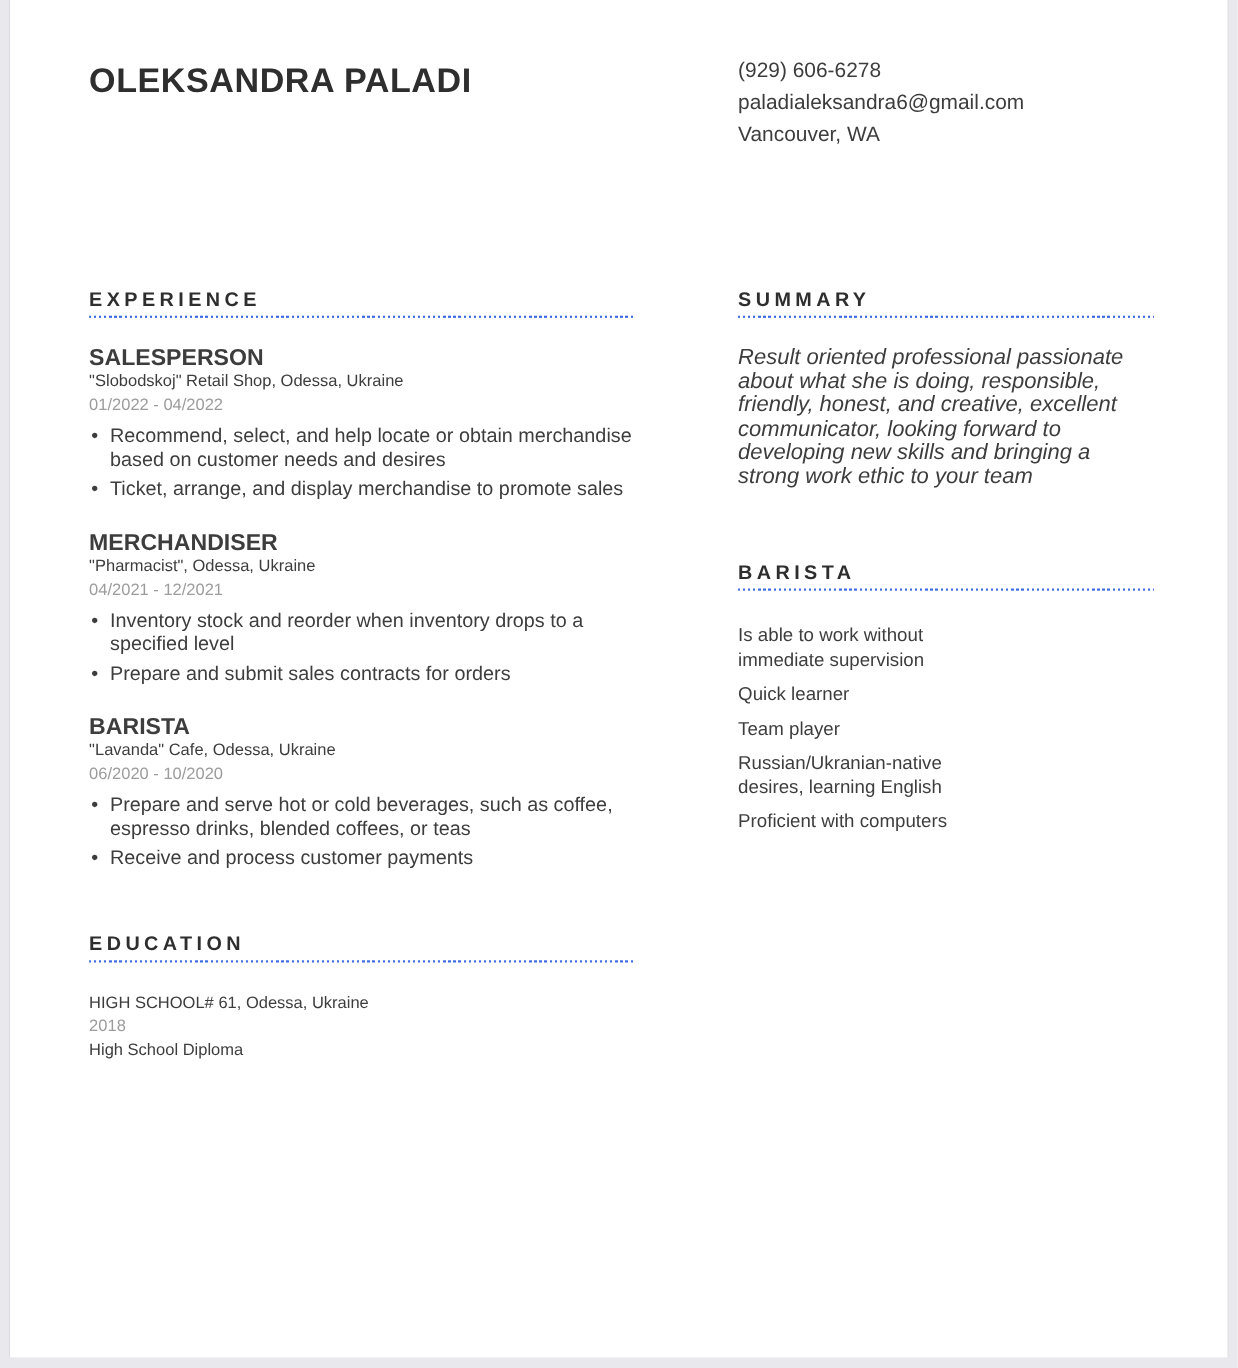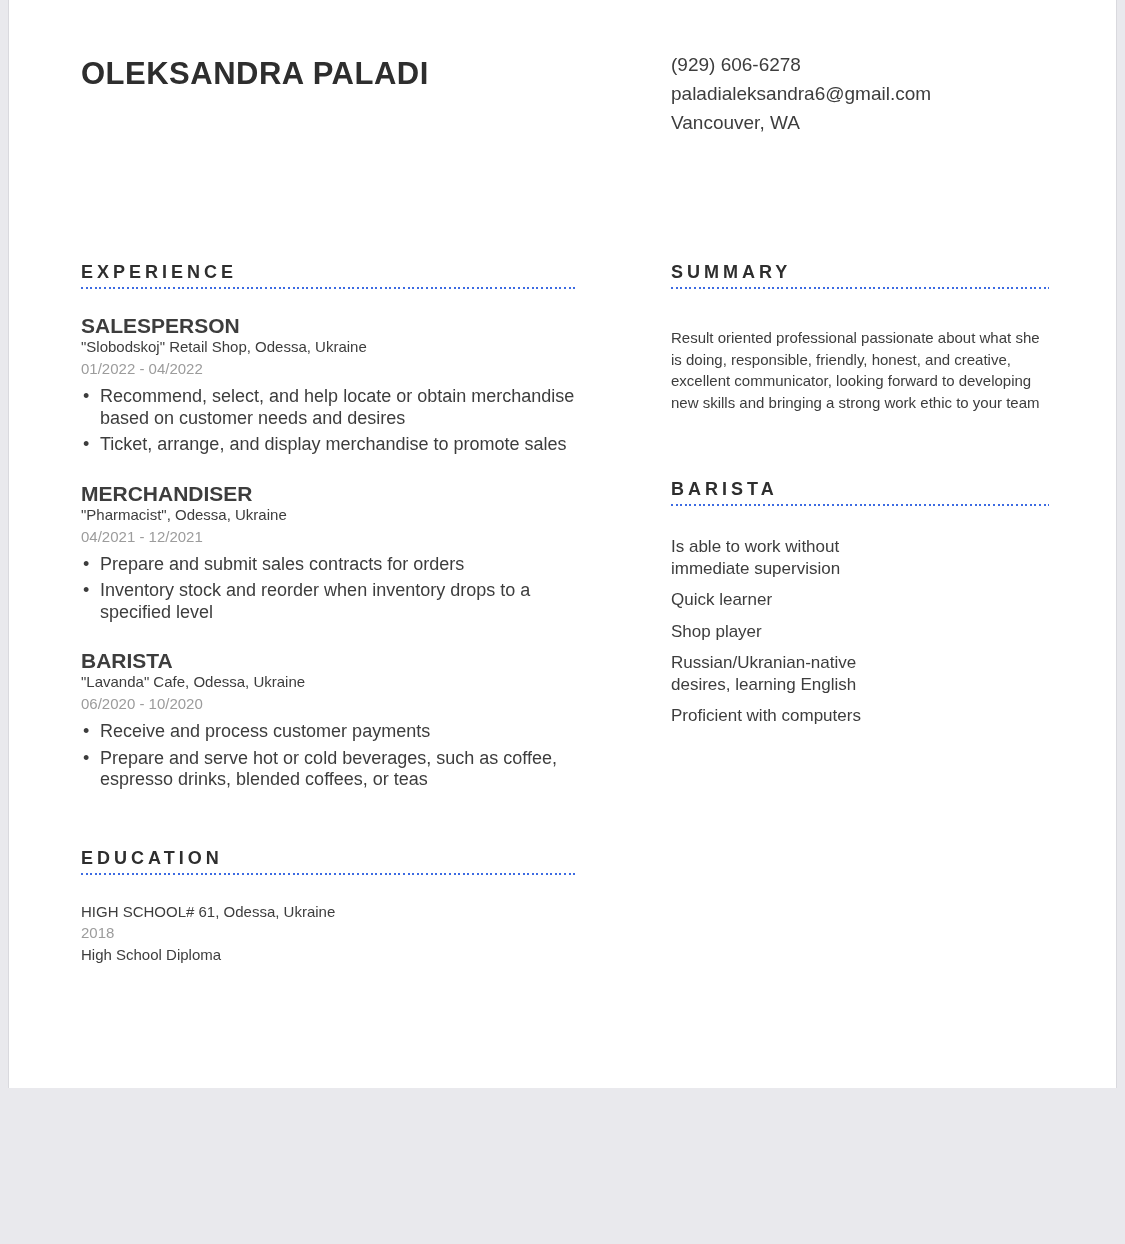--- a/index.html
+++ b/index.html
@@ -22,21 +22,21 @@
     width:1125px;
     height:1244px;
     background:var(--bg);
     overflow:hidden;
   }
   .page{
     position:absolute;
     left:8px;
     top:0;
     width:1109px;
-    height:1088px;
+    height:1234px;
     background:#ffffff;
     border-left:1px solid var(--page-border);
     border-right:1px solid var(--page-border);
     padding:50px 40px 0 72px;
   }
   .grid{
     display:grid;
     grid-template-columns:497px 378px;
     column-gap:93px;
   }
@@ -96,24 +96,25 @@
     position:absolute;
     left:2px;
     top:0;
   }
   
   .edu{margin-top:55px;}
   .edu-body{margin-top:26px;font-size:15px;line-height:21.5px;}
   .edu-year{color:var(--muted);}
   
   .summary-text{
-    margin-top:38px;
-    font-size:15px;
+    margin-top:26px;
+    font-size:20px;
     line-height:21.5px;
     max-width:378px;
+    font-style:italic;
   }
   
   .skills{margin-top:64px;}
   .skills-list{margin-top:30px;}
   .skill{
     font-size:17px;
     line-height:21.5px;
     max-width:200px;
     margin-bottom:10px;
   }
@@ -152,32 +153,32 @@
                 <li>Recommend, select, and help locate or obtain merchandise based on customer needs and desires</li>
                 <li>Ticket, arrange, and display merchandise to promote sales</li>
               </ul>
             </article>
 
             <article class="job">
               <div class="job-title">MERCHANDISER</div>
               <div class="job-company">"Pharmacist", Odessa, Ukraine</div>
               <div class="job-dates">04/2021 - 12/2021</div>
               <ul>
+                <li>Inventory stock and reorder when inventory drops to a specified level</li>
                 <li>Prepare and submit sales contracts for orders</li>
-                <li>Inventory stock and reorder when inventory drops to a specified level</li>
               </ul>
             </article>
 
             <article class="job">
               <div class="job-title">BARISTA</div>
               <div class="job-company">"Lavanda" Cafe, Odessa, Ukraine</div>
               <div class="job-dates">06/2020 - 10/2020</div>
               <ul>
+                <li>Prepare and serve hot or cold beverages, such as coffee, espresso drinks, blended coffees, or teas</li>
                 <li>Receive and process customer payments</li>
-                <li>Prepare and serve hot or cold beverages, such as coffee, espresso drinks, blended coffees, or teas</li>
               </ul>
             </article>
 
           </div>
         </section>
 
         <section class="edu">
           <h2 class="sec-h">EDUCATION</h2>
           <div class="dotted"></div>
           <div class="edu-body">
@@ -196,21 +197,21 @@
           <div class="dotted"></div>
           <p class="summary-text">Result oriented professional passionate about what she is doing, responsible, friendly, honest, and creative, excellent communicator, looking forward to developing new skills and bringing a strong work ethic to your team</p>
         </section>
 
         <section class="skills">
           <h2 class="sec-h">BARISTA</h2>
           <div class="dotted"></div>
           <div class="skills-list">
             <div class="skill">Is able to work without immediate supervision</div>
             <div class="skill">Quick learner</div>
-            <div class="skill">Shop player</div>
+            <div class="skill">Team player</div>
             <div class="skill">Russian/Ukranian-native desires, learning English</div>
             <div class="skill">Proficient with computers</div>
           </div>
         </section>
 
       </div>
 
     </div>
   </div>
 </div>

